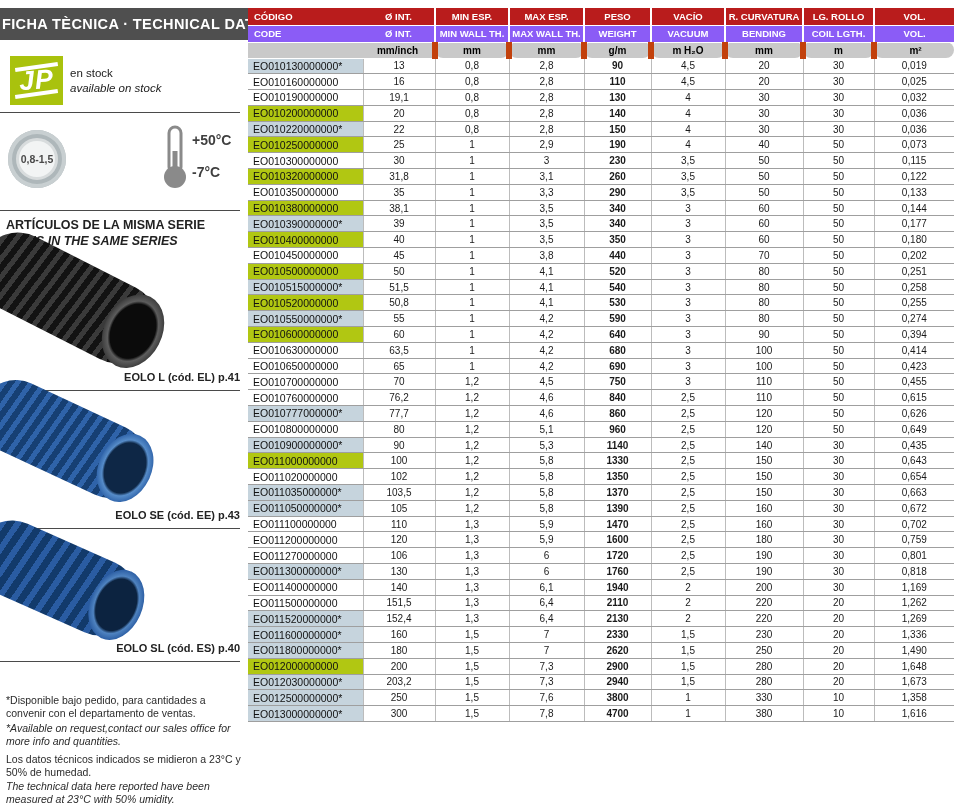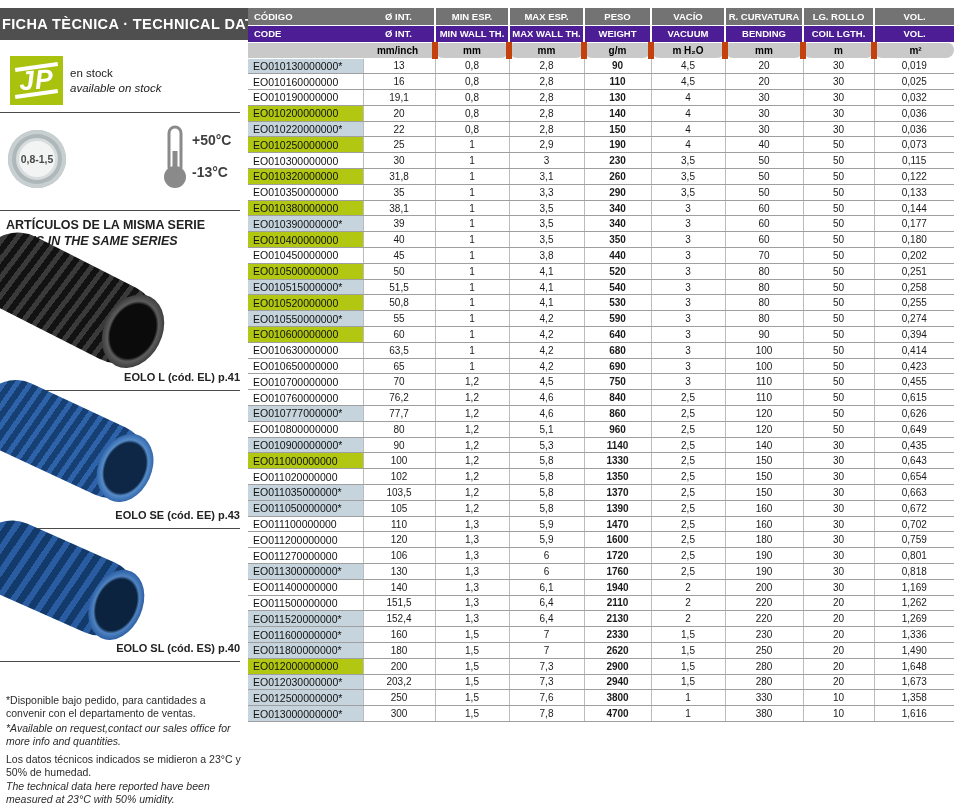--- a/index.html
+++ b/index.html
@@ -53,22 +53,22 @@
   .footnote { position:absolute; left:6px; width:236px; font-size:10.5px; line-height:1.24; color:#2b2b2b; }
   .fn1 { top:694px; } .fn2 { top:722px; font-style:italic; } .fn3 { top:753px; } .fn4 { top:780px; font-style:italic; }
 
   
   table { position:absolute; left:248px; top:8px; width:706px; border-collapse:collapse; table-layout:fixed; }
   col.c0{width:115px} col.c1{width:72px} col.c2{width:74px} col.c3{width:75px} col.c4{width:67px}
   col.c5{width:74px} col.c6{width:78px} col.c7{width:71px} col.c8{width:80px}
 
   thead th { font-size:9.5px; font-weight:bold; color:#fff; height:17px; text-align:center;
              border-bottom:1px solid #fff; overflow:hidden; white-space:nowrap; }
-  .hrow1 th { background:#737373;margin-left:36px; }
-  .hrow2 th { background:#4c1d95; }
+  .hrow1 th { background:#b91c1c;margin-left:36px; }
+  .hrow2 th { background:#8b5cf6; }
   thead th.lft { text-align:left; padding-left:6px; }
   thead .gap { border-left:2px solid #fff; }
   .units td { background:#c9c9c9; color:#000; font-weight:bold; font-size:10px; height:16px; text-align:center;
               border-bottom:1px solid #fff; }
   .units .gap { border-left:6px solid #c2410c;border-radius:8px; }
 
   tbody td { font-size:10px; height:15.8px; text-align:center; color:#1a1a1a;
              border-bottom:1px solid #9f9f9f; border-right:1px solid #bcbcbc;
              overflow:hidden; white-space:nowrap; }
   tbody td:last-child { border-right:none; }
@@ -97,21 +97,21 @@
 
   <div class="ring">
     <div class="ring-inner">0,8-1,5</div>
   </div>
   <svg class="thermo" width="30" height="64" viewBox="0 0 30 64">
     <rect x="9" y="2" width="12" height="46" rx="6" fill="#ffffff" stroke="#8a8a8a" stroke-width="3"></rect>
     <rect x="12.5" y="26" width="5" height="24" fill="#8a8a8a"></rect>
     <circle cx="15" cy="52" r="11" fill="#8a8a8a"></circle>
   </svg>
   <div class="temp tmax">+50°C</div>
-  <div class="temp tmin">-13°C</div>
+  <div class="temp tmin">-7°C</div>
 
   <div class="rule r2"></div>
 
   <div class="series-title st1">ARTÍCULOS DE LA MISMA SERIE</div>
   <div class="series-title st2">ITEMS IN THE SAME SERIES</div>
 
   <div class="hose hose-l"></div>
   <div class="caption cap1">EOLO L (cód. EL) p.41</div>
   <div class="rule r3"></div>
 

